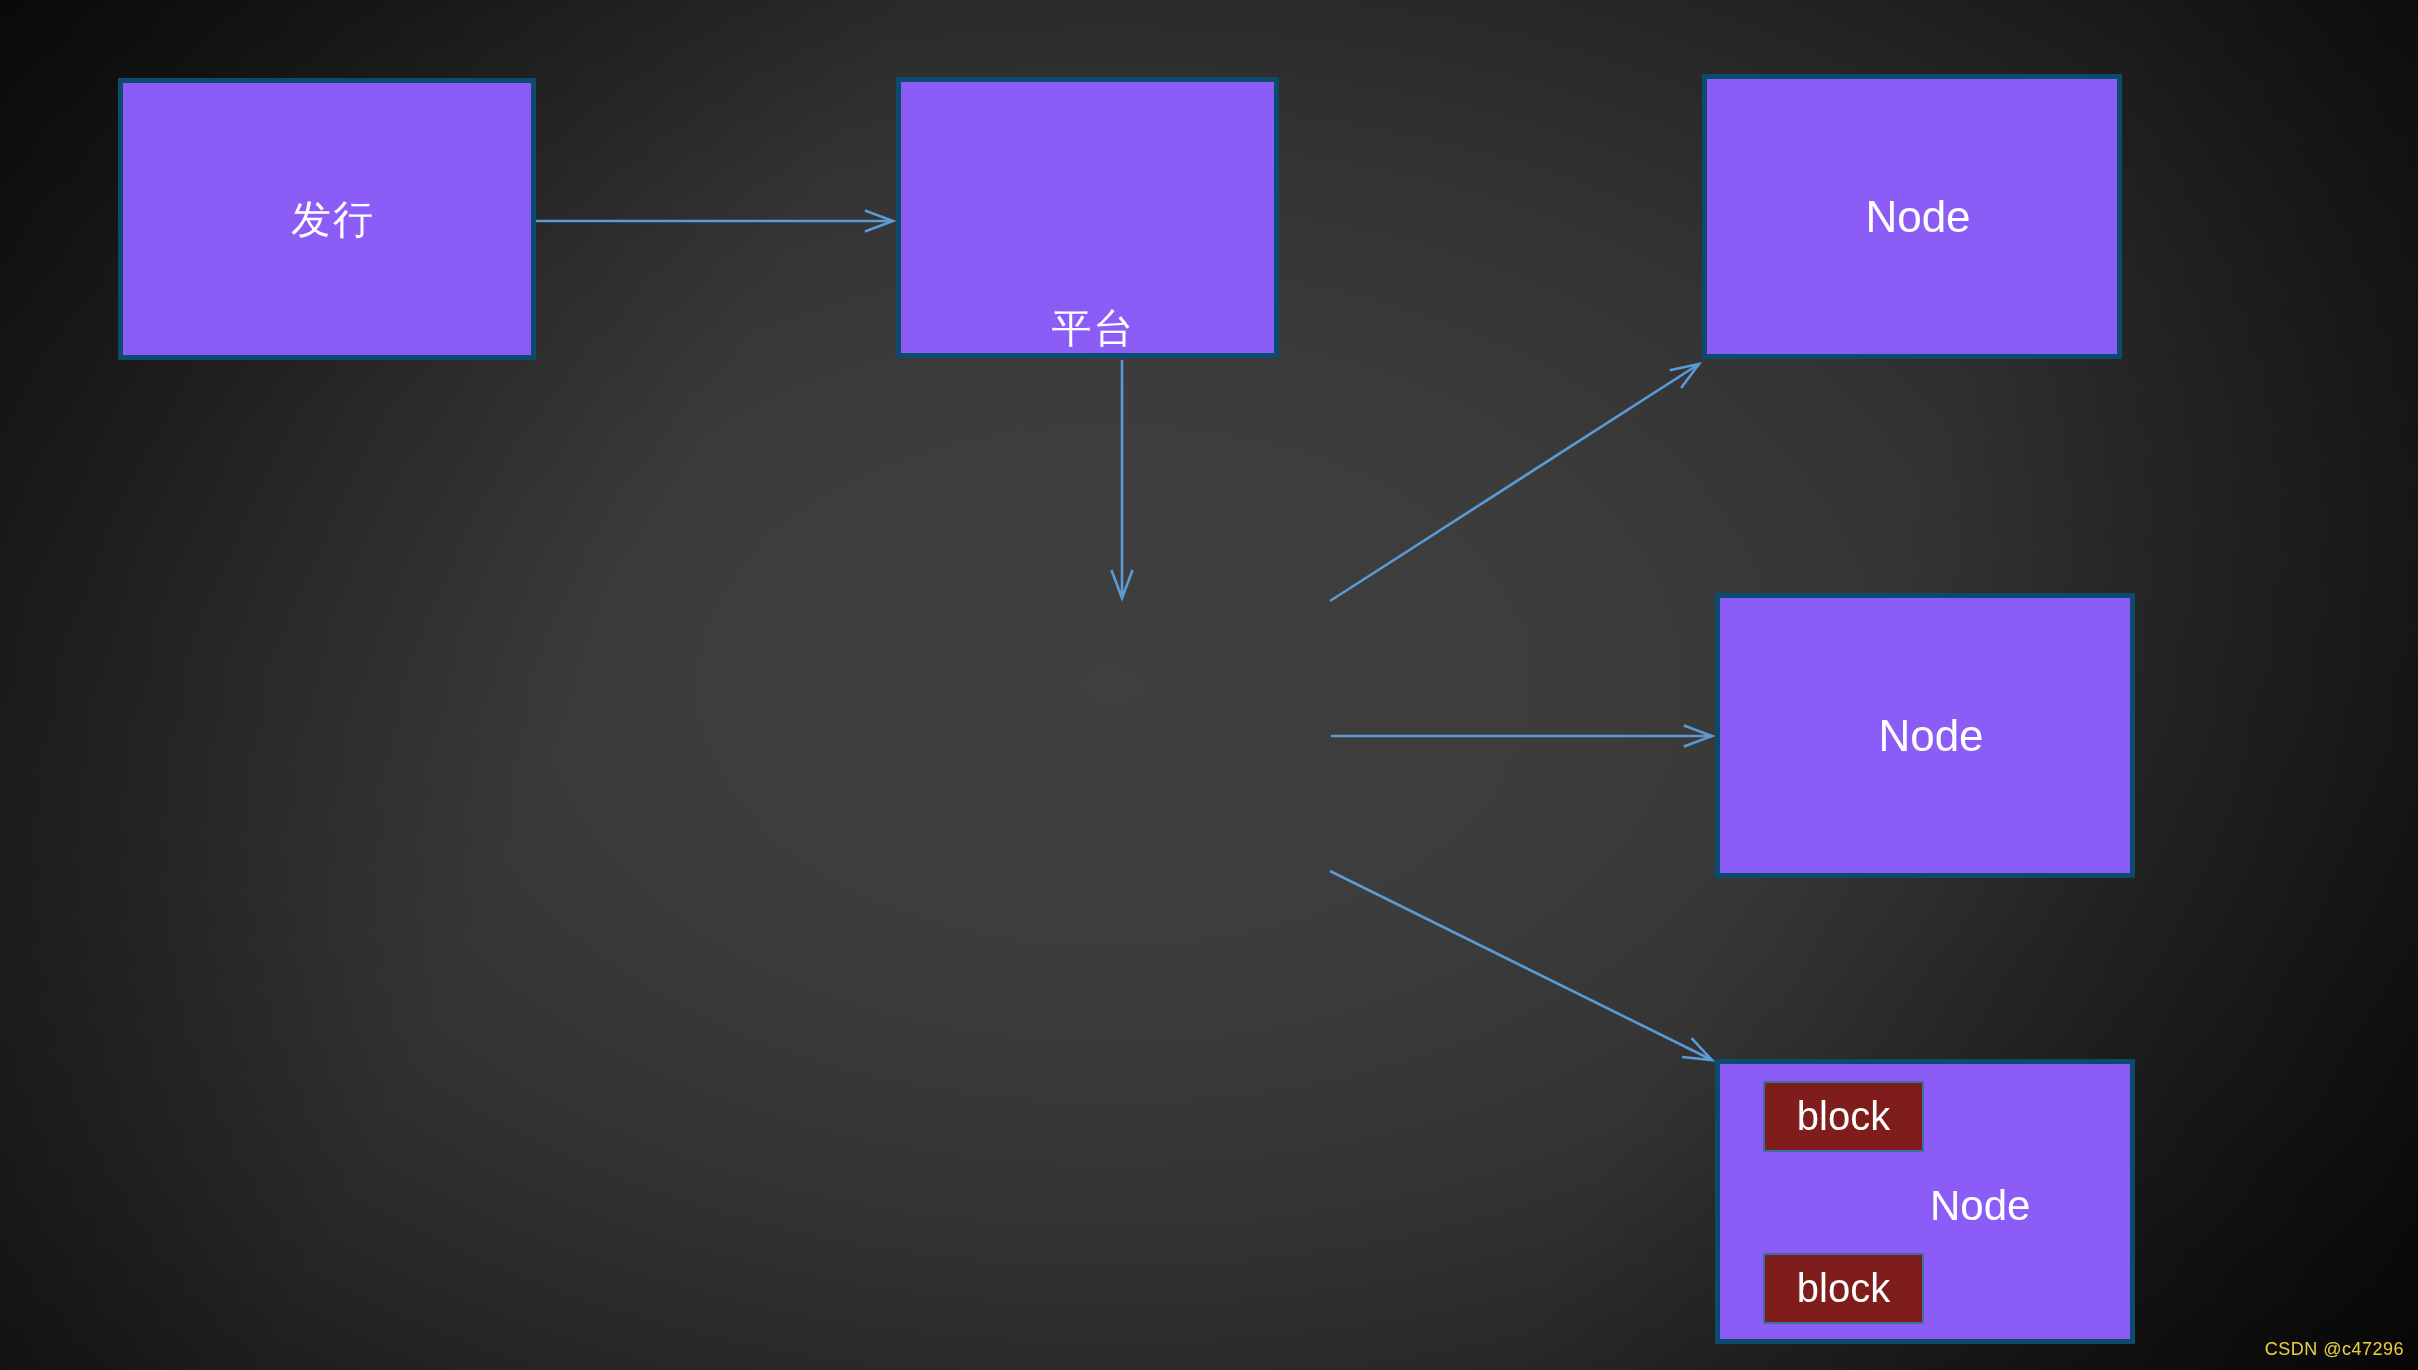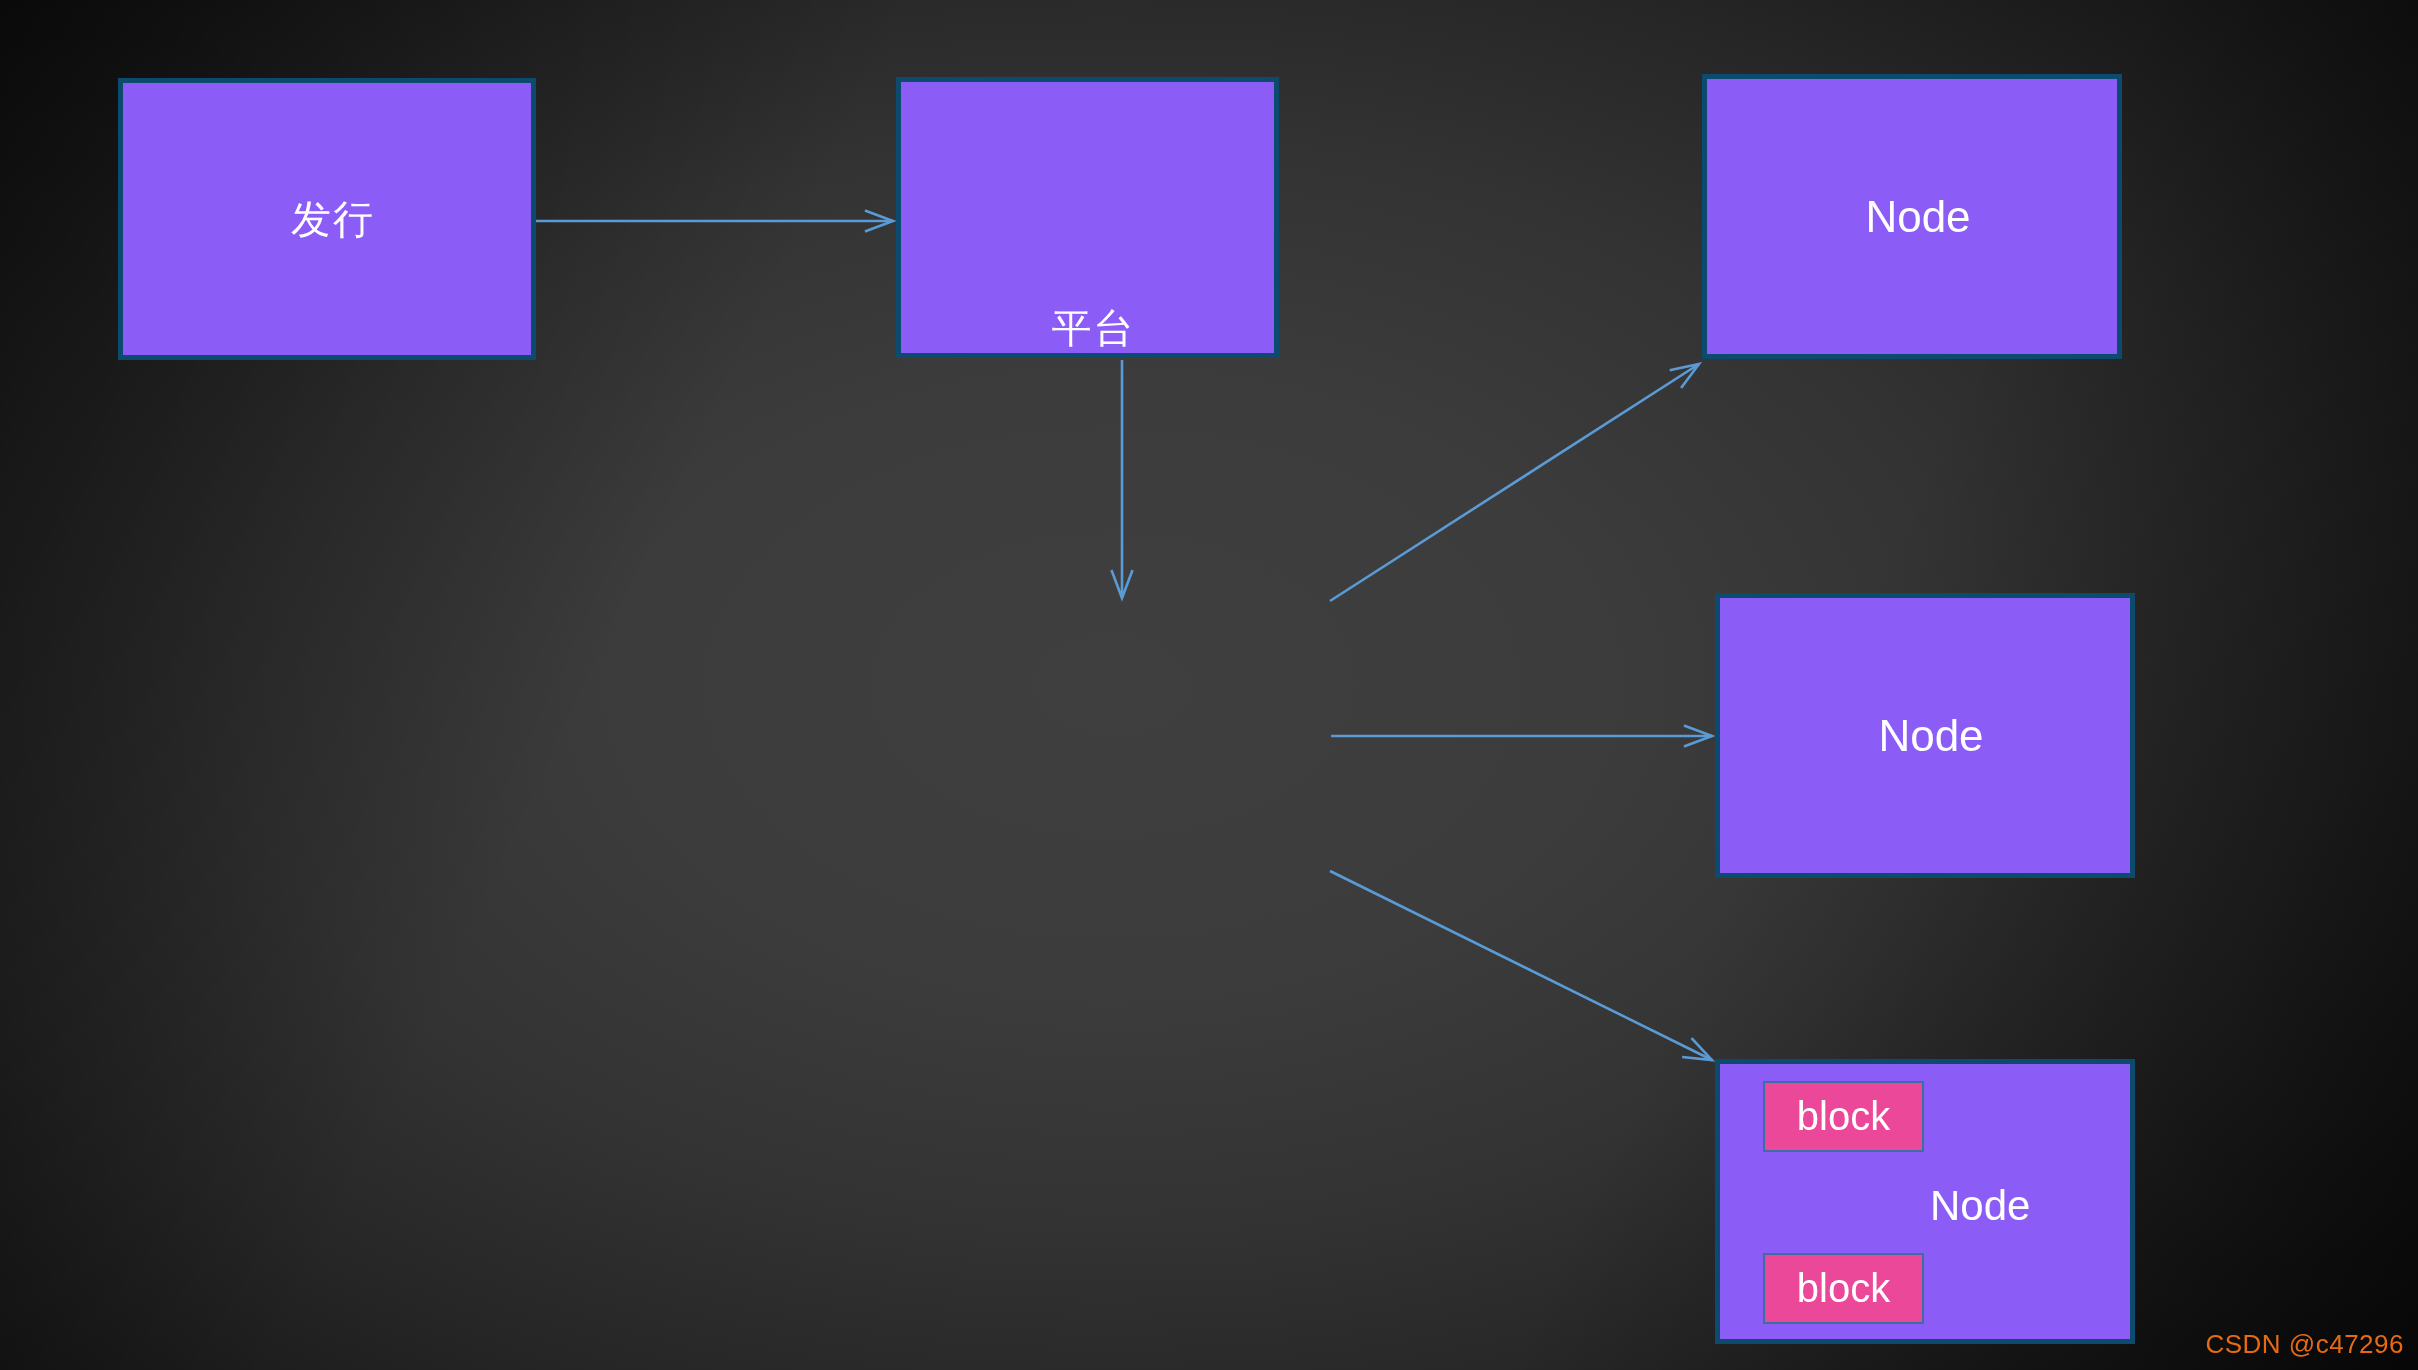--- a/index.html
+++ b/index.html
@@ -37,21 +37,21 @@
     justify-content:center;
     color:#ffffff;
     text-align:center;
     line-height:1.25;
     padding-left:12px;
   }
   .label-cn{ font-size:40px; font-weight:400; letter-spacing:2px; }
   .label-en{ font-size:44px; font-weight:400; }
   .inner-block{
     position:absolute;
-    background:#ec4899;
+    background:#7f1d1d;
     border:2px solid #3a6ea5;
     box-sizing:border-box;
     display:flex;
     align-items:center;
     justify-content:center;
     color:#ffffff;
     font-size:40px;
   }
   .inner-node-label{
     position:absolute;
@@ -61,22 +61,22 @@
   }
   svg.edges{
     position:absolute;left:0;top:0;
     width:2418px;height:1370px;
     overflow:visible;
     pointer-events:none;
   }
   #watermark{
     position:absolute;
     right:14px;bottom:10px;
-    color:#f97316;
-    font-size:26px;
+    color:#fde047;
+    font-size:18px;
     letter-spacing:0.5px;
     opacity:0.92;
   }
 </style>
 </head>
 <body>
 
 <div id="stage">
 
   <div id="bg"></div>

